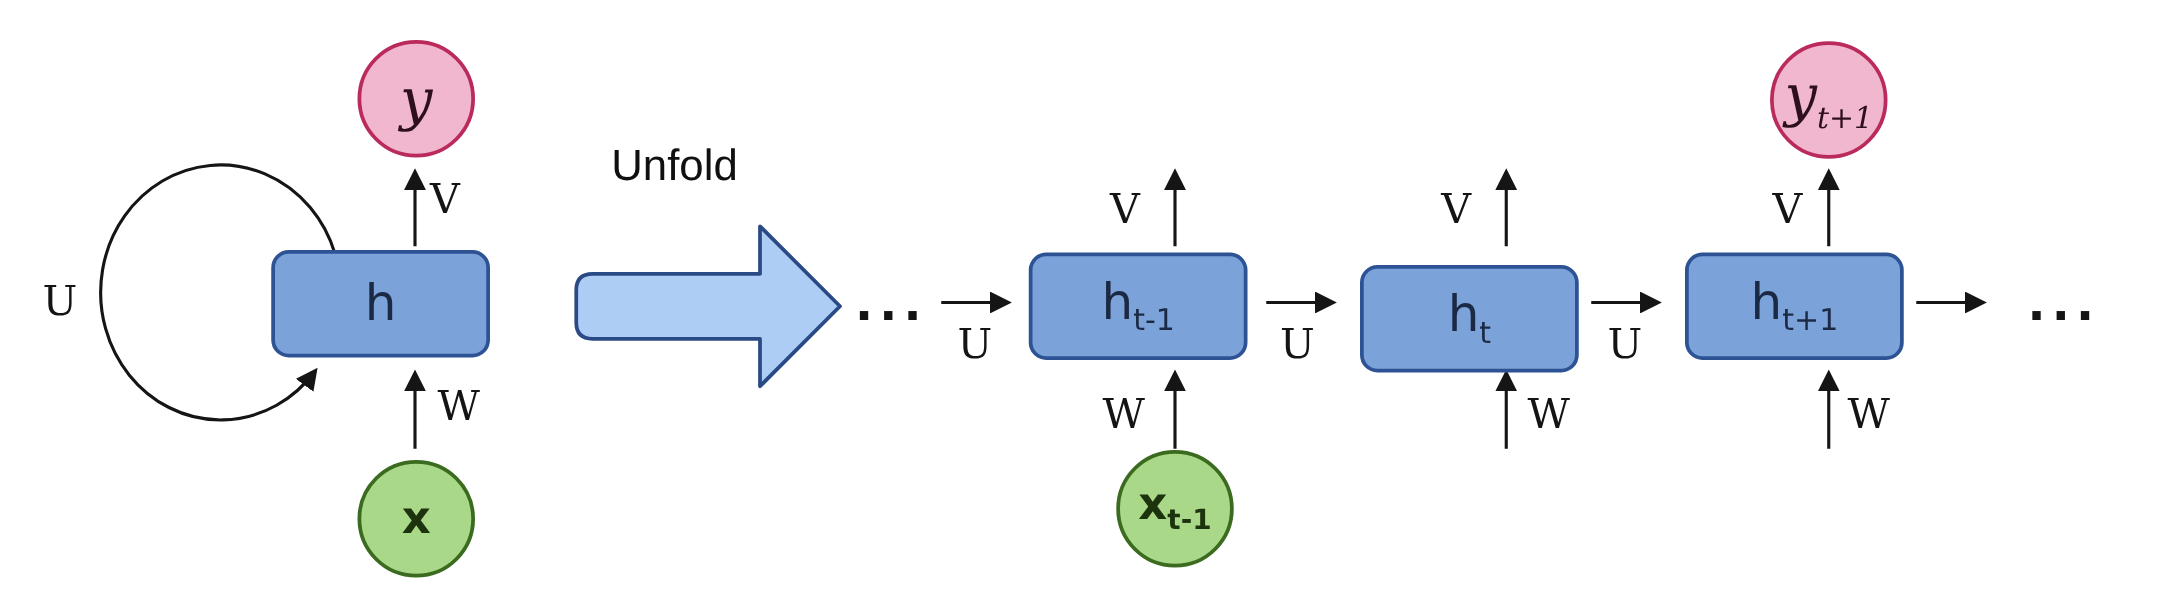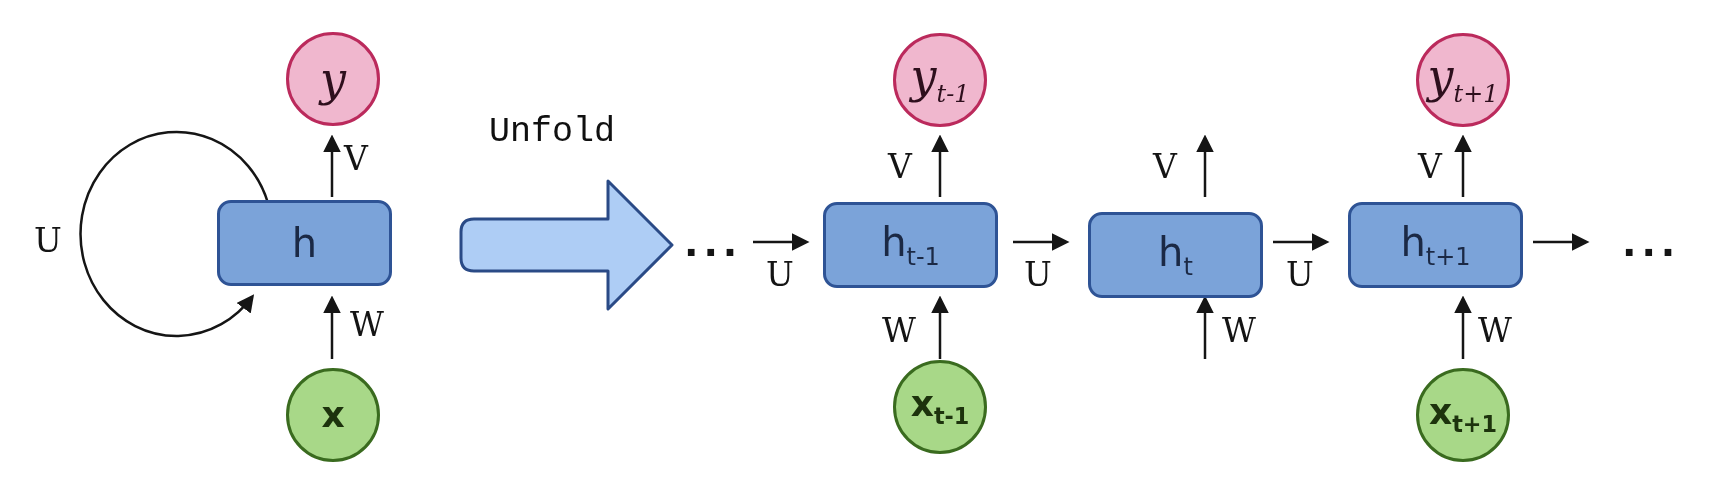--- a/index.html
+++ b/index.html
@@ -31,21 +31,21 @@
     color:#1d330d;font-weight:bold;font-size:36px;
   }
   .circle.in sub{font-size:0.62em;font-weight:bold;}
   
   .lbl{
     position:absolute;z-index:2;color:#141414;
     font-family:"DejaVu Serif",serif;font-size:33px;line-height:1;
   }
   .unfold{
     position:absolute;z-index:2;color:#101010;
-    font-family:Liberation Mono, monospace;font-size:35px;line-height:1;
+    font-family:Liberation Sans, sans-serif;font-size:35px;line-height:1;
   }
   .dots{
     position:absolute;z-index:2;color:#141414;font-weight:bold;
     font-size:38px;letter-spacing:5px;line-height:1;
     font-family:"DejaVu Sans",sans-serif;
   }
 </style>
 </head>
 <body>
 
@@ -90,23 +90,20 @@
     <span>x</span>
   </div>
   <div class="lbl" style="left:34px;top:224px">U</div>
   <div class="lbl" style="left:344px;top:142px">V</div>
   <div class="lbl" style="left:350px;top:308px">W</div>
 
   <div class="unfold" style="left:489px;top:115px">Unfold</div>
   <div class="dots" style="left:684px;top:224px">...</div>
   <div class="dots" style="left:1622px;top:224px">...</div>
 
-  <div class="circle out" style="left:893px;top:33px">
-    <span><span>y</span><sub>t-1</sub></span>
-  </div>
   <div class="block" style="left:823px;top:202px">
     <span><span>h</span><sub>t-1</sub></span>
   </div>
   <div class="circle in" style="left:893px;top:360px">
     <span><span>x</span><sub>t-1</sub></span>
   </div>
   <div class="lbl" style="left:766px;top:258px">U</div>
   <div class="lbl" style="left:888px;top:150px">V</div>
   <div class="lbl" style="left:882px;top:314px">W</div>
 
@@ -116,20 +113,17 @@
   <div class="lbl" style="left:1024px;top:258px">U</div>
   <div class="lbl" style="left:1153px;top:150px">V</div>
   <div class="lbl" style="left:1222px;top:314px">W</div>
 
   <div class="circle out" style="left:1416px;top:33px">
     <span><span>y</span><sub>t+1</sub></span>
   </div>
   <div class="block" style="left:1348px;top:202px">
     <span><span>h</span><sub>t+1</sub></span>
   </div>
-  <div class="circle in" style="left:1416px;top:368px">
-    <span><span>x</span><sub>t+1</sub></span>
-  </div>
   <div class="lbl" style="left:1286px;top:258px">U</div>
   <div class="lbl" style="left:1418px;top:150px">V</div>
   <div class="lbl" style="left:1478px;top:314px">W</div>
 
 </div>
 
 </body></html>

